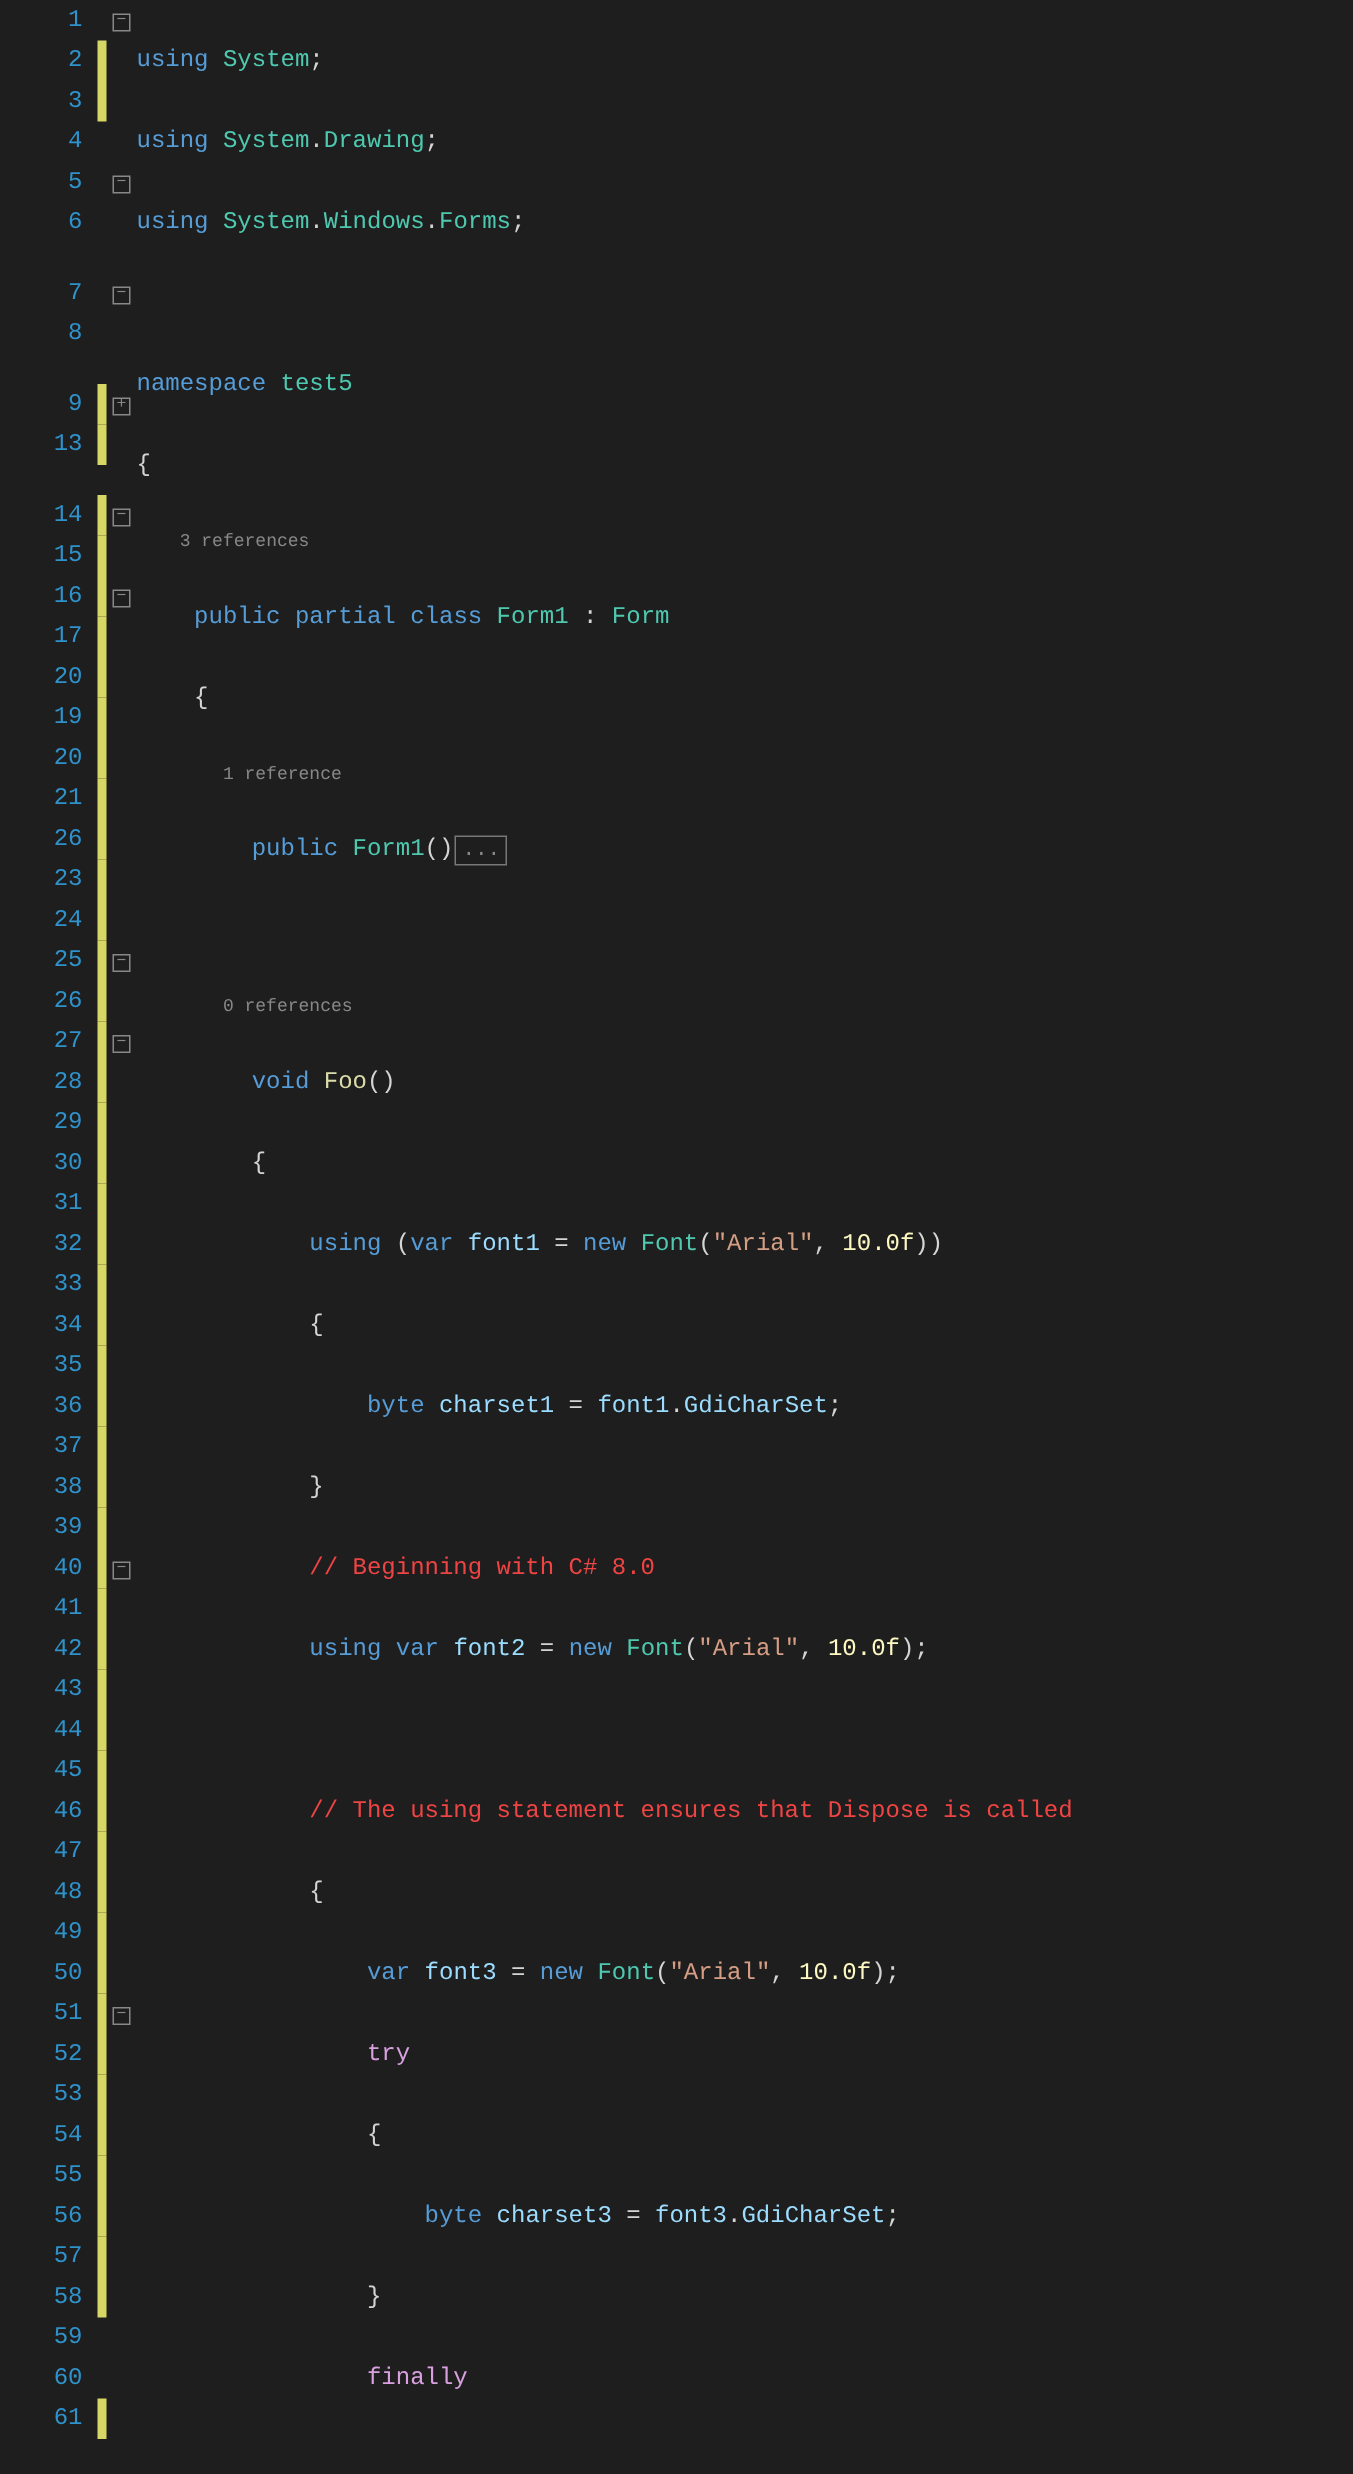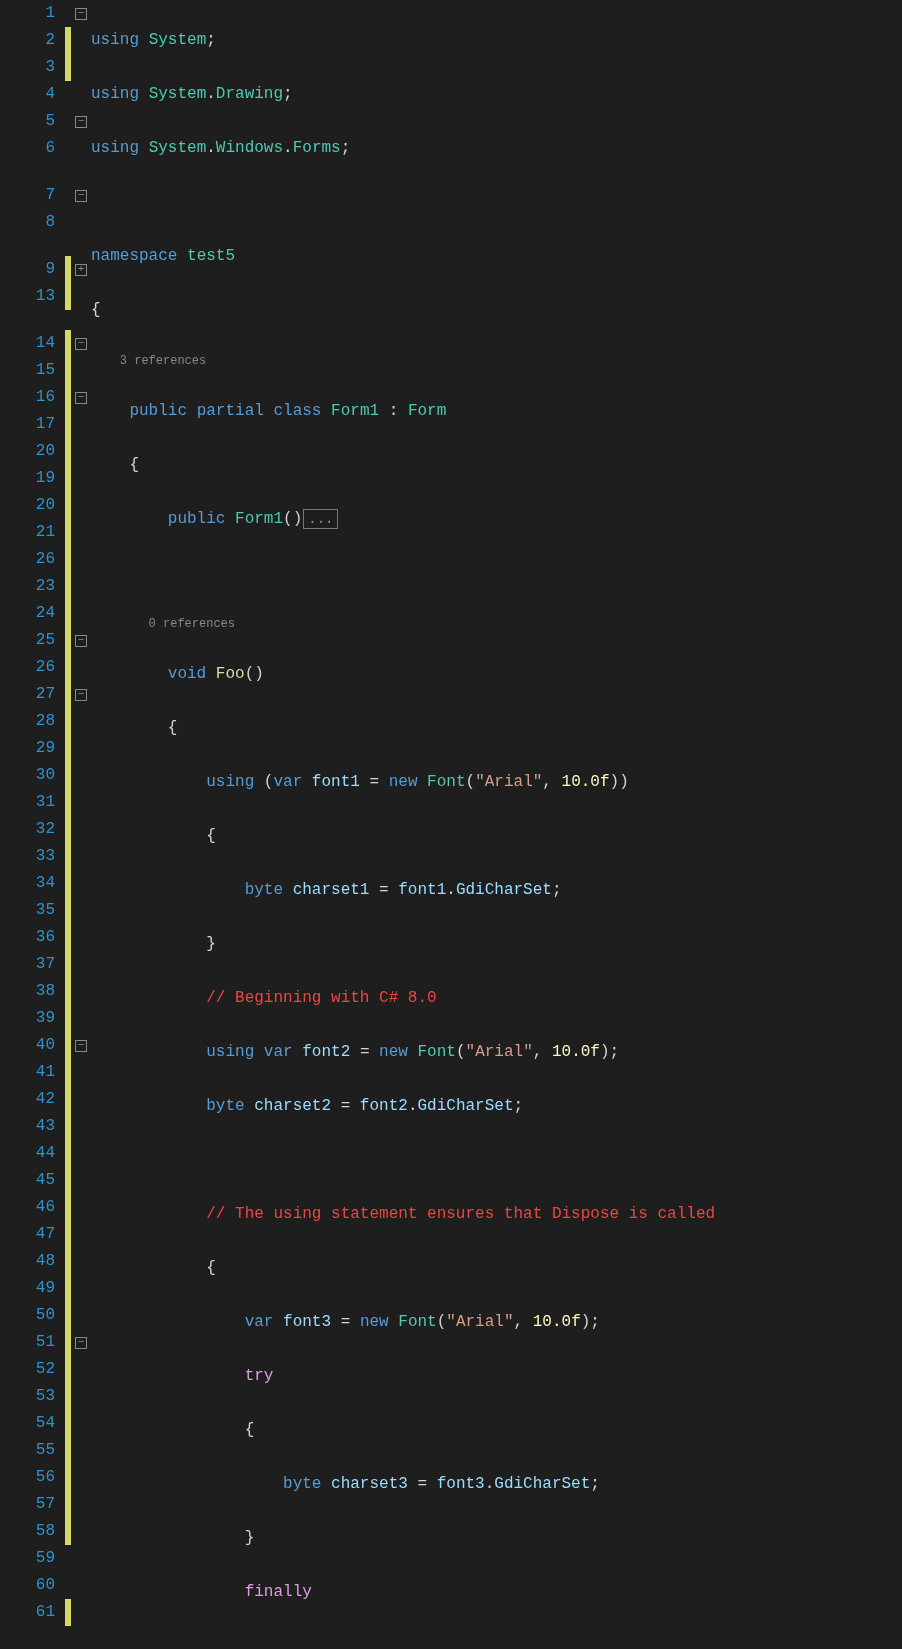--- a/index.html
+++ b/index.html
@@ -294,32 +294,32 @@
   <div class="code">
 <div><span class="kw">using</span> <span class="type">System</span>;</div>
 <div><span class="kw">using</span> <span class="type">System</span>.<span class="type">Drawing</span>;</div>
 <div><span class="kw">using</span> <span class="type">System</span>.<span class="type">Windows</span>.<span class="type">Forms</span>;</div>
 <div></div>
 <div><span class="kw">namespace</span> <span class="type">test5</span></div>
 <div>{</div>
 <div class="codelens">    <span>3 references</span></div>
 <div>    <span class="kw">public</span> <span class="kw">partial</span> <span class="kw">class</span> <span class="type">Form1</span> : <span class="type">Form</span></div>
 <div>    {</div>
+<div class="codelens">        <span>1 reference</span></div>
 <div>        <span class="kw">public</span> <span class="type">Form1</span>()<span class="collapsed-box">...</span></div>
 <div></div>
 <div class="codelens">        <span>0 references</span></div>
 <div>        <span class="kw">void</span> <span class="method">Foo</span>()</div>
 <div>        {</div>
 <div>            <span class="kw">using</span> (<span class="kw">var</span> <span class="id">font1</span> = <span class="kw">new</span> <span class="type">Font</span>(<span class="str">"Arial"</span>, <span class="num">10.0f</span>))</div>
 <div>            {</div>
 <div>                <span class="kw">byte</span> <span class="id">charset1</span> = <span class="id">font1</span>.<span class="id">GdiCharSet</span>;</div>
 <div>            }</div>
 <div>            <span class="cmt">// Beginning with C# 8.0</span></div>
 <div>            <span class="kw">using</span> <span class="kw">var</span> <span class="id">font2</span> = <span class="kw">new</span> <span class="type">Font</span>(<span class="str">"Arial"</span>, <span class="num">10.0f</span>);</div>
-<div>            <span class="kw">byte</span> <span class="id">charset2</span> = <span class="id">font2</span>.<span class="id">GdiCharSet</span>;</div>
 <div></div>
 <div>            <span class="cmt">// The using statement ensures that Dispose is called</span></div>
 <div>            {</div>
 <div>                <span class="kw">var</span> <span class="id">font3</span> = <span class="kw">new</span> <span class="type">Font</span>(<span class="str">"Arial"</span>, <span class="num">10.0f</span>);</div>
 <div>                <span class="ctrl">try</span></div>
 <div>                {</div>
 <div>                    <span class="kw">byte</span> <span class="id">charset3</span> = <span class="id">font3</span>.<span class="id">GdiCharSet</span>;</div>
 <div>                }</div>
 <div>                <span class="ctrl">finally</span></div>
 

